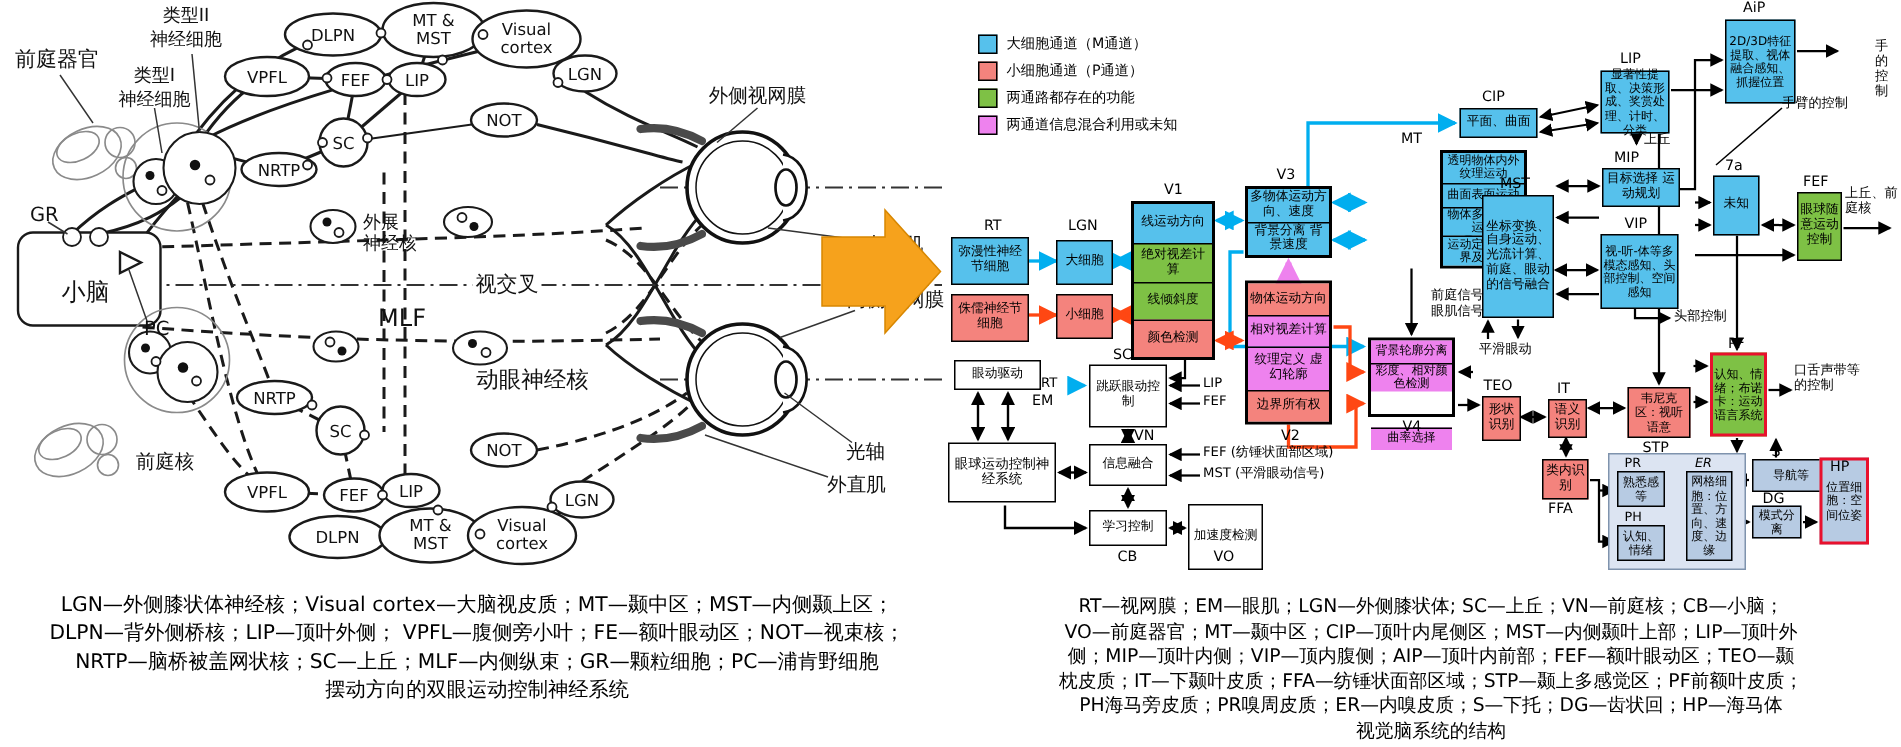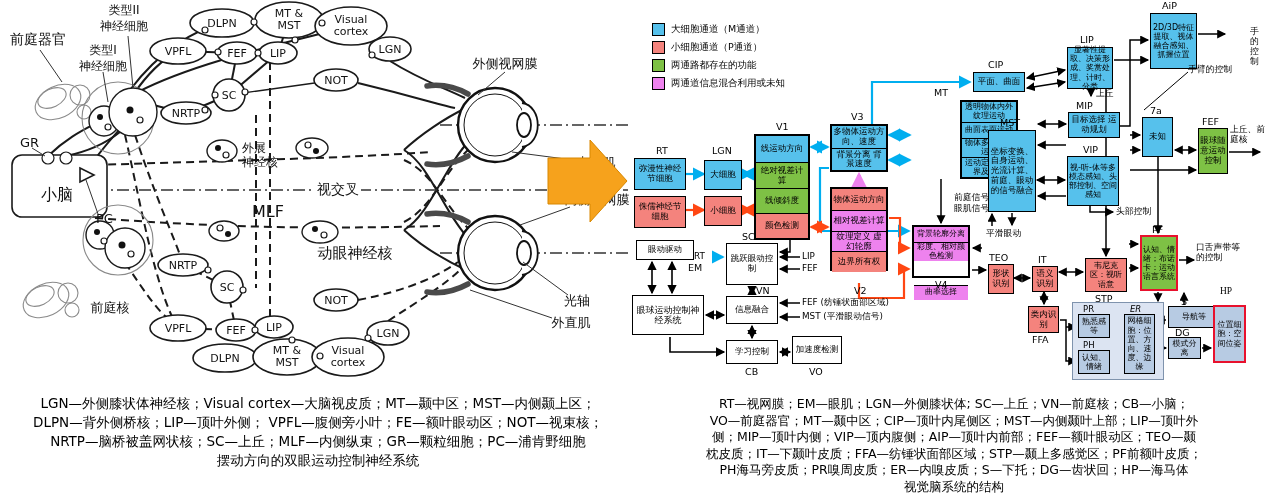--- a/index.html
+++ b/index.html
@@ -418,35 +418,35 @@
 
     <div class="bx blue" style="left:4px;top:158px;width:52px;height:32px;">弥漫性神经节细胞</div>
     <div class="bx red" style="left:4px;top:196px;width:52px;height:32px;">侏儒神经节细胞</div>
     <div class="bx blue" style="left:74px;top:160px;width:38px;height:30px;">大细胞</div>
     <div class="bx red" style="left:74px;top:196px;width:38px;height:30px;">小细胞</div>
     <div class="bx white" style="left:6px;top:240px;width:58px;height:20px;">眼动驱动</div>
     <div class="bx white" style="left:2px;top:295px;width:72px;height:40px;font-size:9px;">眼球运动控制神经系统</div>
     <div class="bx white" style="left:96px;top:243px;width:52px;height:42px;">跳跃眼动控制</div>
     <div class="bx white" style="left:96px;top:296px;width:52px;height:28px;">信息融合</div>
     <div class="bx white" style="left:96px;top:340px;width:52px;height:24px;">学习控制</div>
-    <div class="bx white" style="left:162px;top:336px;width:50px;height:28px;">加速度检测</div>
+    <div class="bx white" style="left:162px;top:336px;width:50px;height:44px;">加速度检测</div>
 
     <div class="stack" style="left:124px;top:134px;width:56px;height:106px;">
       <div class="seg blue" style="flex:0 0 26px;">线运动方向</div>
       <div class="seg green" style="flex:1;">绝对视差计算</div>
       <div class="seg green" style="flex:0 0 25px;">线倾斜度</div>
       <div class="seg red" style="flex:0 0 25px;">颜色检测</div>
     </div>
 
     <div class="stack" style="left:200px;top:124px;width:58px;height:48px;">
       <div class="seg blue" style="flex:1;">多物体运动方向、速度</div>
       <div class="seg blue" style="flex:1;">背景分离 背景速度</div>
     </div>
 
-    <div class="stack" style="left:200px;top:187px;width:58px;height:84px;">
+    <div class="stack" style="left:200px;top:187px;width:58px;height:96px;">
       <div class="seg red" style="flex:0 0 21px;">物体运动方向</div>
       <div class="seg violet" style="flex:0 0 21px;">相对视差计算</div>
       <div class="seg violet" style="flex:1;">纹理定义 虚幻轮廓</div>
       <div class="seg red" style="flex:0 0 21px;">边界所有权</div>
     </div>
 
     <div class="stack" style="left:282px;top:100px;width:58px;height:79px;margin-left:48px;">
       <div class="seg blue" style="flex:0 0 20px;font-size:8px;">透明物体内外纹理运动</div>
       <div class="seg blue" style="flex:0 0 16px;font-size:8px;">曲面表面运动</div>
       <div class="seg blue" style="flex:0 0 19px;font-size:8px;">物体多自由度运动</div>
@@ -497,21 +497,21 @@
     <div class="lbl" style="left:522px;top:224px;">PF</div>
     <div class="lbl" style="left:359px;top:252px;">TEO</div>
     <div class="lbl" style="left:408px;top:254px;">IT</div>
     <div class="lbl" style="left:465px;top:293px;">STP</div>
     <div class="lbl" style="left:402px;top:334px;">FFA</div>
     <div class="lbl" style="left:453px;top:304px;font-size:8.5px;">PR</div>
     <div class="lbl" style="left:453px;top:340px;font-size:8.5px;">PH</div>
     <div class="lbl" style="left:500px;top:304px;font-size:8.5px;font-style:italic;">ER</div>
     <div class="lbl" style="left:551px;top:296px;">S</div>
     <div class="lbl" style="left:545px;top:327px;">DG</div>
-    <div class="lbl" style="left:590px;top:286px;font-family:Liberation Serif, serif;">HP</div>
+    <div class="lbl" style="left:590px;top:306px;">HP</div>
     <div class="lbl" style="left:112px;top:231px;">SC</div>
     <div class="lbl" style="left:126px;top:285px;">VN</div>
     <div class="lbl" style="left:115px;top:366px;">CB</div>
     <div class="lbl" style="left:179px;top:366px;">VO</div>
     <div class="lbl" style="left:58px;top:262px;">EM</div>
 
     <div class="ann" style="left:64px;top:251px;">RT</div>
     <div class="ann" style="left:172px;top:251px;">LIP</div>
     <div class="ann" style="left:172px;top:263px;">FEF</div>
     <div class="ann" style="left:172px;top:297px;">FEF (纺锤状面部区域)</div>

